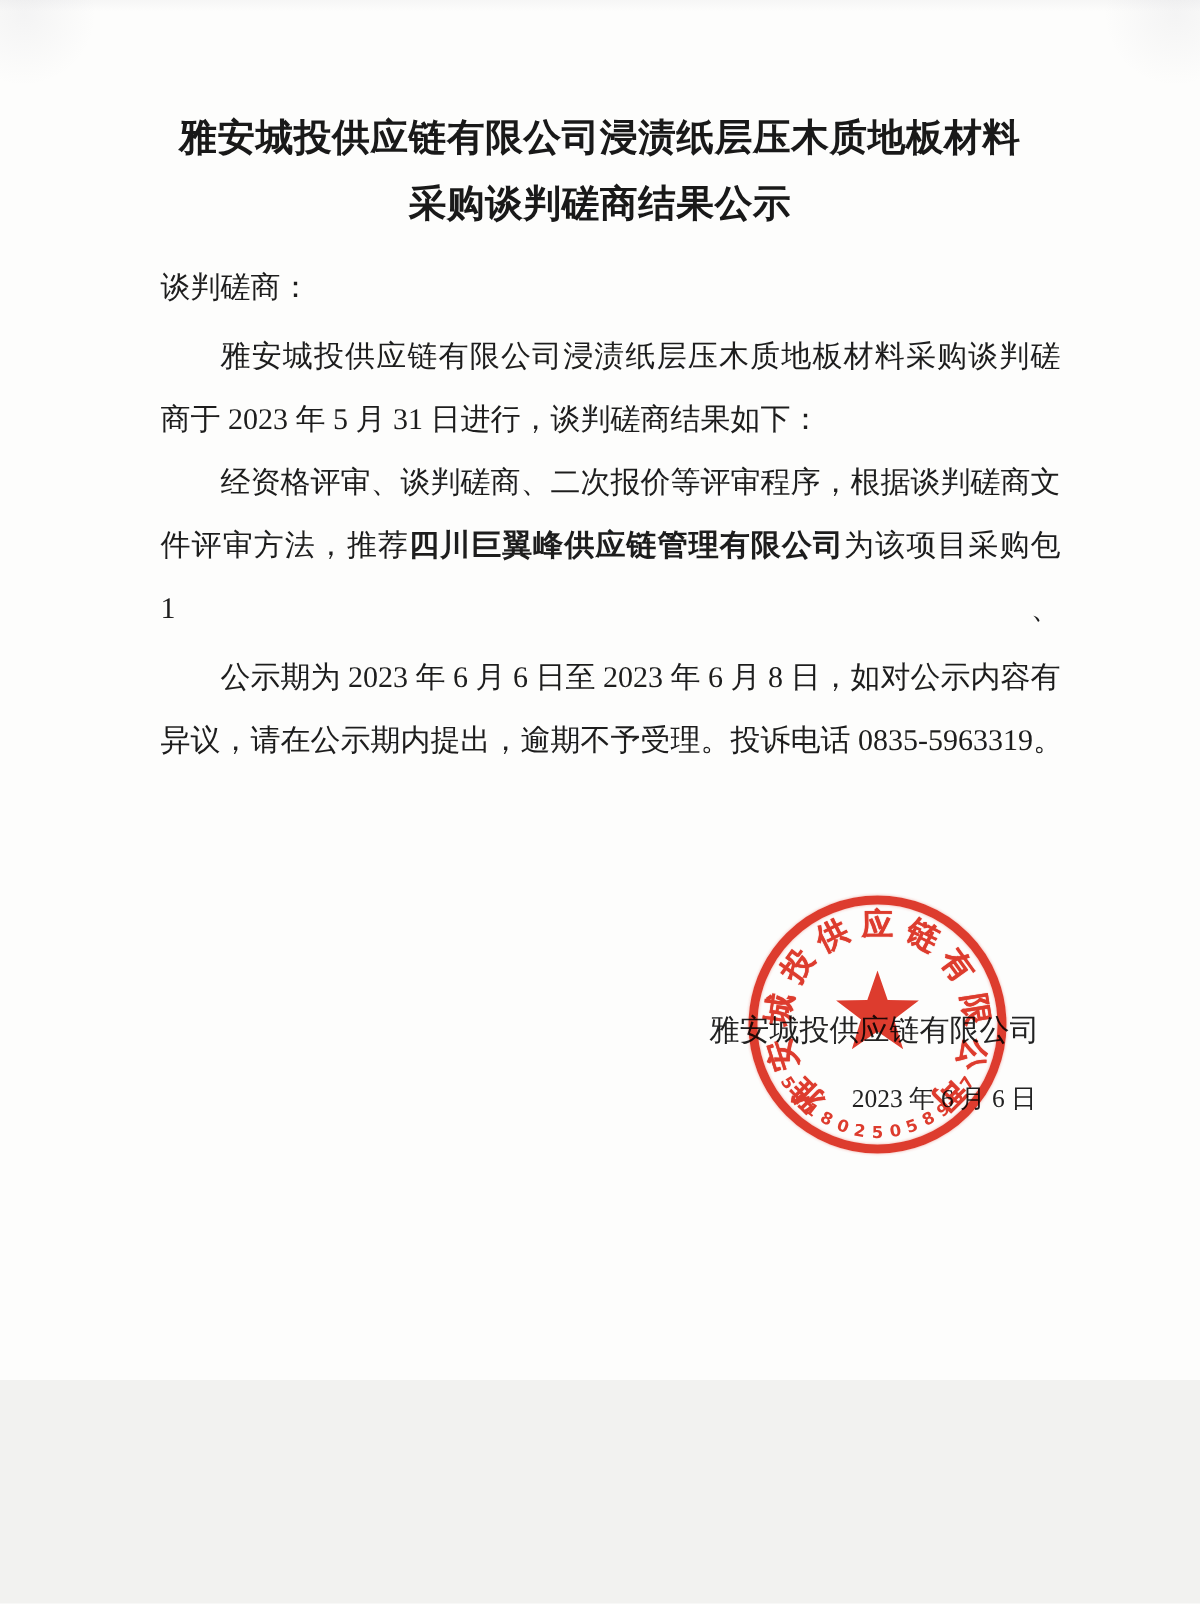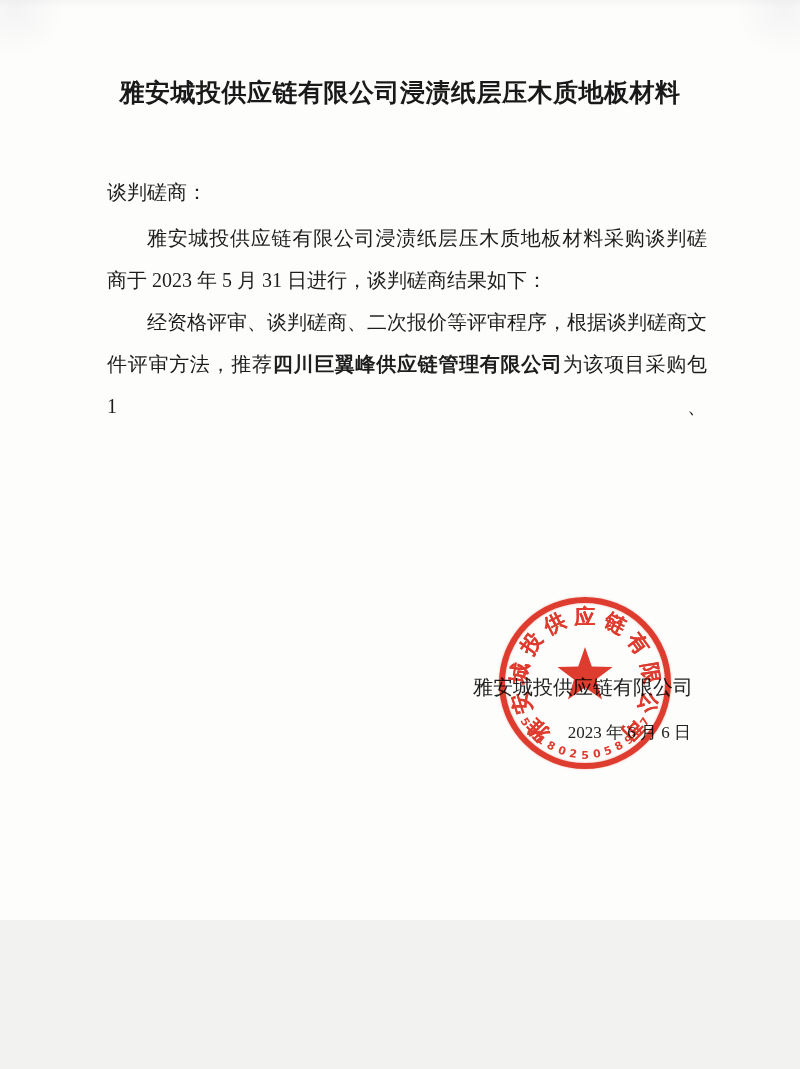--- a/index.html
+++ b/index.html
@@ -107,35 +107,40 @@
     left:59px; top:53px;
   }
 </style>
 </head>
 <body>
 
 <div class="page">
 
   <div class="title">
     <div>雅安城投供应链有限公司浸渍纸层压木质地板材料</div>
+    <div>采购谈判磋商结果公示</div>
   </div>
 
   <div class="content">
     <div class="line">谈判磋商：</div>
 
     <p class="para gap">
       <span class="line just indent" style="display:block">雅安城投供应链有限公司浸渍纸层压木质地板材料采购谈判磋</span>
       <span class="line" style="display:block">商于 2023 年 5 月 31 日进行，谈判磋商结果如下：</span>
     </p>
 
     <p class="para">
       <span class="line just indent" style="display:block">经资格评审、谈判磋商、二次报价等评审程序，根据谈判磋商文</span>
       <span class="line just" style="display:block"><span>件评审方法，推荐</span><span class="b">四川巨翼峰供应链管理有限公司</span><span>为该项目采购包 1、</span></span>
     </p>
 
+    <p class="para gap">
+      <span class="line just indent" style="display:block">公示期为 2023 年 6 月 6 日至 2023 年 6 月 8 日，如对公示内容有</span>
+      <span class="line" style="display:block">异议，请在公示期内提出，逾期不予受理。投诉电话 0835-5963319。</span>
+    </p>
   </div>
 
   <div class="sig-company">雅安城投供应链有限公司</div>
   <div class="sig-date">2023 年 6 月 6 日</div>
 
   <div class="seal" style="--seal-color: #dd2b1c;">
     <div class="seal-ring"></div>
     <svg class="seal-star" width="60" height="58" viewBox="-30 -29 60 58">
       <polygon points="0,-29 6.8,-9.4 27.6,-9.0 11.0,3.6 17.1,23.5 0,11.6 -17.1,23.5 -11.0,3.6 -27.6,-9.0 -6.8,-9.4" fill="#dd2b1c"></polygon>
     </svg>

